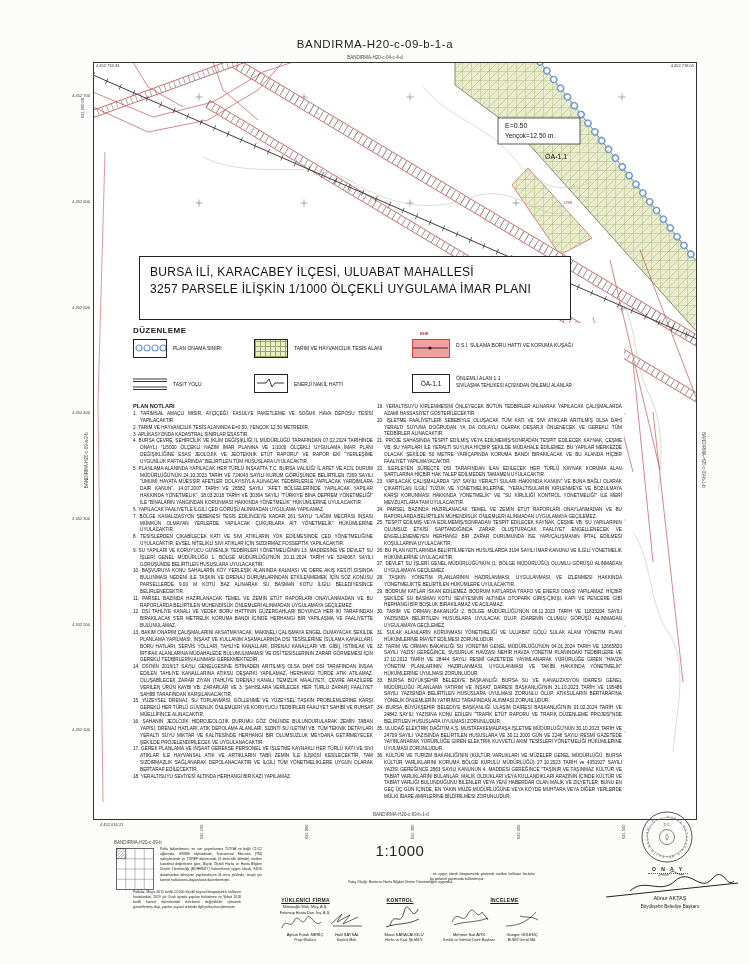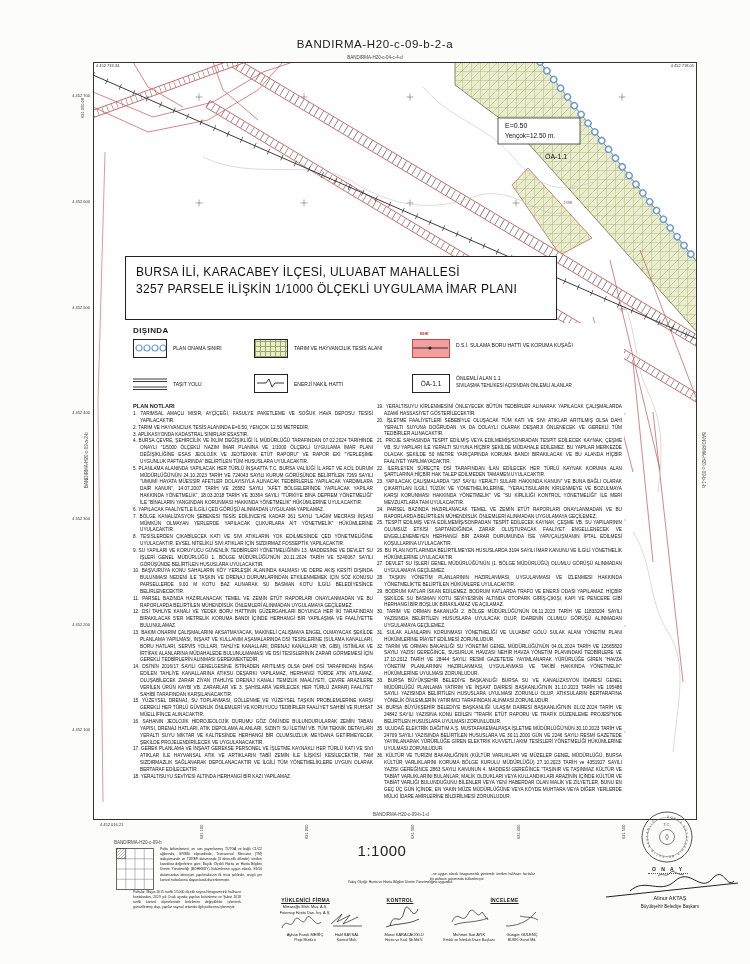--- a/index.html
+++ b/index.html
@@ -6,21 +6,21 @@
   html,body{background:#e8e8e6;}
   .page{position:relative;width:750px;height:964px;background:#fcfcfa;font-family:"Liberation Sans",sans-serif;color:#1a1a1a;overflow:hidden;margin:0 auto;}
   .abs{position:absolute;}
   .sheet-title{left:0;right:0;top:38px;text-align:center;font-size:11.5px;letter-spacing:.6px;color:#222;}
   .adj{font-size:4.5px;color:#444;white-space:nowrap;}
   .rot-ccw{transform:rotate(-90deg);transform-origin:left top;}
   .rot-cw{transform:rotate(90deg);transform-origin:left top;}
   .coord{font-size:4px;color:#333;white-space:nowrap;}
   .tickL{width:32px;text-align:right;}
   .mask{background:#fff;}
-  .title-box{left:125px;top:256px;width:432px;height:64px;background:#fff;border:1.5px solid #222;padding:7px 10px 7px 10px;}
+  .title-box{left:139px;top:256px;width:432px;height:64px;background:#fff;border:1.5px solid #222;padding:7px 10px 7px 10px;}
   .title-box .tl{font-size:12px;line-height:16.5px;letter-spacing:.3px;color:#111;white-space:nowrap;}
   .gost{left:133px;top:326px;font-size:8px;font-weight:bold;letter-spacing:.4px;}
   .sw{position:absolute;width:34px;height:19px;background:#fff;border:1.2px solid #222;}
   .lg-label{position:absolute;font-size:5px;line-height:1.3;color:#111;}
   .bhk{position:absolute;font-size:4px;color:#c23333;font-weight:bold;}
   .oa-box{display:flex;align-items:center;justify-content:center;font-size:6.5px;color:#111;}
   .notes-head{left:133px;top:403px;font-size:5.6px;font-weight:bold;}
   .ncol{font-size:4.7px;line-height:6.85px;color:#111;}
   .ncol p.note{text-align:justify;padding-left:7px;text-indent:-7px;margin:0;}
   .nn{letter-spacing:0;}
@@ -30,21 +30,21 @@
   .sig-co{font-size:3.8px;text-align:center;line-height:1.4;color:#222;}
   .sig-name{font-size:4px;text-align:center;color:#111;white-space:nowrap;}
   .sig-title{font-size:3.6px;text-align:center;color:#222;line-height:1.3;}
   .onay{font-size:5px;font-weight:bold;letter-spacing:2px;text-align:center;border-bottom:1px dotted #555;padding-bottom:1px;}
 </style>
 </head>
 <body>
 
 <div class="page">
 
-  <div class="abs sheet-title">BANDIRMA-H20-c-09-b-2-a</div>
+  <div class="abs sheet-title">BANDIRMA-H20-c-09-b-1-a</div>
   <div class="abs adj" style="left:0;right:0;top:55px;text-align:center;">BANDIRMA-H20-c-04-c-4-d</div>
 
   <svg class="abs" style="left:93px;top:62px;" width="604" height="758" viewBox="0 0 604 758">
     <defs>
       <pattern id="ghatch" width="9" height="9" patternUnits="userSpaceOnUse">
         <rect width="9" height="9" fill="#e9edcd"></rect>
         <path d="M0 0H9M0 0V9" stroke="#9aa763" stroke-width="0.7" fill="none"></path>
         <path d="M0 9L9 0" stroke="#b3bc83" stroke-width="0.6"></path>
       </pattern>
       <path id="cr" d="M-3.5 0H3.5M0 -3.5V3.5" stroke="#555" stroke-width="0.5"></path>
@@ -150,21 +150,21 @@
   <div class="abs adj" style="left:373px;top:812px;">BANDIRMA-H20-c-09-b-1-d</div>
 
   <div class="abs mask" style="left:126px;top:323px;width:498px;height:80px;"></div>
   <div class="abs mask" style="left:127px;top:400px;width:497px;height:412px;"></div>
 
   <div class="abs title-box">
     <div class="tl">BURSA İLİ, KARACABEY İLÇESİ, ULUABAT MAHALLESİ</div>
     <div class="tl">3257 PARSELE İLİŞKİN 1/1000 ÖLÇEKLİ UYGULAMA İMAR PLANI</div>
   </div>
 
-  <div class="abs gost">DIŞINDA</div>
+  <div class="abs gost">DÜZENLEME</div>
 
   <div class="sw" style="left:133px;top:339px;">
     <svg width="32" height="16" viewBox="0 0 32 16">
       <circle cx="5" cy="8" r="3" fill="none" stroke="#6f9bd6" stroke-width="1.2"></circle>
       <circle cx="13" cy="8" r="3" fill="none" stroke="#6f9bd6" stroke-width="1.2"></circle>
       <circle cx="21" cy="8" r="3" fill="none" stroke="#6f9bd6" stroke-width="1.2"></circle>
       <circle cx="29" cy="8" r="3" fill="none" stroke="#6f9bd6" stroke-width="1.2"></circle>
     </svg>
   </div>
   <div class="lg-label" style="left:173px;top:345px;width:76px;">PLAN ONAMA SINIRI</div>
@@ -292,21 +292,21 @@
         </pattern>
       </defs>
     <rect x="0.5" y="0.5" width="37" height="41" fill="#fff" stroke="#444" stroke-width="0.8"></rect>
     <rect x="0.5" y="0.5" width="9.25" height="10.25" fill="url(#ih)" stroke="#444" stroke-width="0.6"></rect>
     <path d="M9.75 0.5V41.5M19 0.5V41.5M28.25 0.5V41.5M0.5 10.75H37.5M0.5 21H37.5M0.5 31.25H37.5" stroke="#777" stroke-width="0.5"></path>
   </svg>
 
   <div class="abs tiny" style="left:160px;top:847px;width:102px;">Pafta bölümlemesi, en son yayımlanmış TUTGA ve bağlı C1/C2 ağlarında, GRS80 elipsoidinde, Transversal Mercator (TM) izdüşümünde ve TÜREF datumunda (3 derecelik dilimde) üretilen koordinat değerlerine göre, Büyük Ölçekli Harita ve Harita Bilgileri Üretim Yönetmeliği (BÖHHBÜY) hükümlerine uygun olarak, ED50 datumundan dönüşüm yapılmaksızın ilk tesis şeklinde, onaylı yer kontrol noktalarına dayanılarak düzenlenmiştir.</div>
   <div class="abs tiny" style="left:133px;top:890px;width:108px;">Paftalar, Mayıs 2015 tarihli 1/1000 ölçekli sayısal fotogrametrik halihazır haritalardan, 2019 yılı Ocak ayında yapılan bütünleme ve Şubat 2018 tarihli kontrol ölçmelerinde belirlenen değişiklikler işlenerek güncellenmiş olup, yapılar sayısal ortamda ilgili paftasına işlenmiştir.</div>
 
-  <div class="abs scale" style="left:332px;top:842px;width:100px;">1:1000</div>
+  <div class="abs scale" style="left:350px;top:842px;width:100px;">1:1000</div>
   <div class="abs tiny" style="left:338px;top:880px;width:125px;text-align:center;">Yatay Ölçeği: Harita ve Harita Bilgileri Üretim Yönetmeliğine uygundur.</div>
   <div class="abs tiny" style="left:430px;top:872px;width:105px;">...ne uygun olarak fotogrametrik yöntemle üretilen halihazır haritalar bu paftanın yapımında kullanılmıştır.</div>
 
   <div class="abs sig-head" style="left:258px;top:897px;width:95px;">YÜKLENİCİ FİRMA</div>
   <div class="abs sig-co" style="left:255px;top:905px;width:100px;">Mimaroğlu Müh. Müş. A.Ş.</div>
   <div class="abs sig-co" style="left:255px;top:911px;width:100px;">Fotomap Harita Dan. İnş. A.Ş.</div>
   <svg class="abs" style="left:278px;top:915px;" width="46" height="17" viewBox="0 0 46 17">
     <path d="M4 13 C8 2 12 15 16 6 S24 13 28 4 S37 14 43 7" fill="none" stroke="#222" stroke-width="0.7"></path>
   </svg>
   <div class="abs sig-name" style="left:255px;top:932px;width:100px;">Ayhan Faruk MERİÇ</div>

